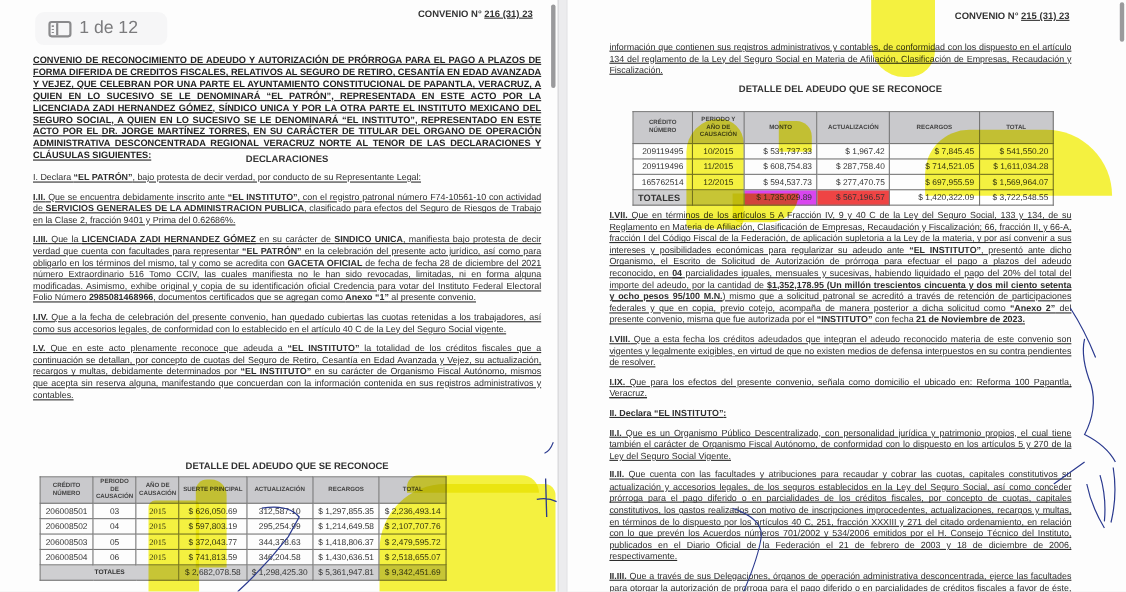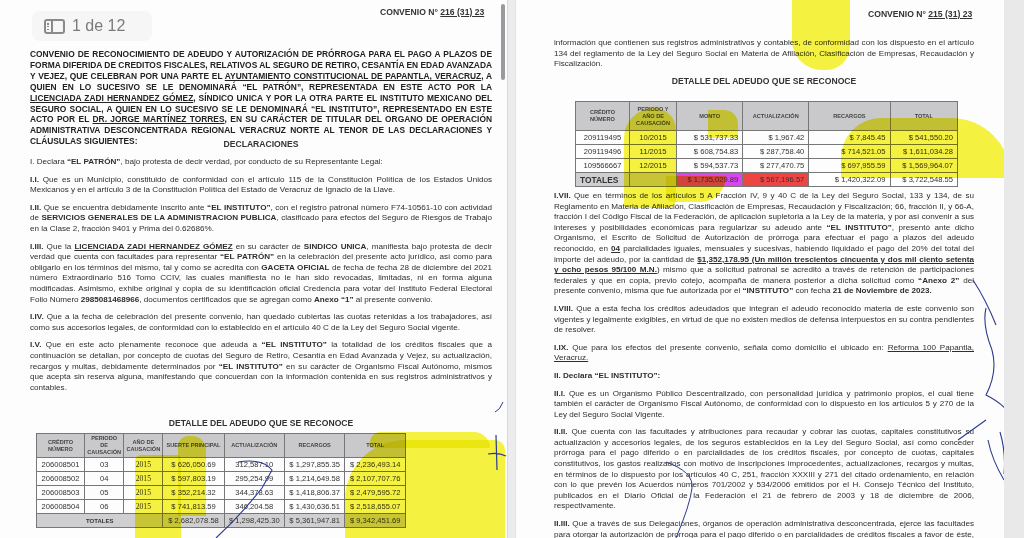--- a/index.html
+++ b/index.html
@@ -1,28 +1,28 @@
 <!DOCTYPE html>
 <html><head>
 <meta charset="utf-8">
 <style>
   html,body{margin:0;padding:0;}
   body{width:1024px;height:538px;overflow:hidden;background:#e9e9ea;position:relative;font-family:"Liberation Sans",sans-serif;color:#2a2a2a;}
   .page{position:absolute;top:0;height:538px;background:#fdfdfd;overflow:hidden;}
   #left-page{left:0;width:507px;}
-  #right-page{left:516px;width:488px;}
+  #right-page{left:516px;width:488px;padding-left:20px;}
   .divider{position:absolute;left:507px;top:0;width:9px;height:538px;background:#ececee;border-left:1px solid #d8d8da;border-right:1px solid #e2e2e4;box-sizing:border-box;}
   .scroll-thumb{position:absolute;width:4px;background:#9a9a9c;border-radius:2px;}
   .conv-no{position:absolute;font-weight:bold;font-size:8.6px;color:#333;}
   .conv-no u{font-weight:bold;}
   .page-counter{position:absolute;left:32px;top:11px;height:30px;width:120px;background:rgba(245,245,246,.92);border-radius:8px;display:flex;align-items:center;gap:7px;padding-left:12px;box-sizing:border-box;color:#7b7b7d;font-size:16px;}
   .page-counter .ic{width:21px;height:15px;border:2px solid #8a8a8c;border-radius:3px;box-sizing:border-box;position:relative;}
   .page-counter .ic::before{content:"";position:absolute;left:5px;top:0;bottom:0;border-left:2px solid #8a8a8c;}
   .page-counter .ic::after{content:"";position:absolute;left:1px;top:2px;width:2px;height:7px;background:repeating-linear-gradient(#8a8a8c 0 1.5px,transparent 1.5px 3px);}
-  .txt{position:absolute;font-size:8.1px;line-height:10.6px;text-align:justify;color:#2e2e2e;}
+  .txt{position:absolute;font-size:8.1px;line-height:10.6px;text-align:justify;color:#2e2e2e;text-decoration:underline;}
   .txt b{font-weight:bold;}
   .intro{font-weight:bold;font-size:8.4px;line-height:10.9px;color:#222;}
   .heading{position:absolute;font-weight:bold;font-size:8.6px;text-align:center;color:#333;}
   .para{margin:0 0 7px 0;}
   table.debt{position:absolute;border-collapse:collapse;font-size:7.6px;color:#333;}
   table.debt th{background:#c9c9cc;font-size:5.6px;font-weight:bold;color:#444;border:1px solid #777;padding:1px 2px;text-align:center;line-height:7px;}
   table.debt td{border:1px solid #777;padding:0 4px;height:13px;text-align:center;white-space:nowrap;}
   table.debt td.r{text-align:right;}
   table.debt tr.tot td{background:#cfcfd1;font-weight:bold;}
   .serif{font-family:Liberation Serif, serif;}
@@ -39,21 +39,20 @@
   </div>
 
   <div class="txt intro" style="left:30px;top:49px;width:462px;">
     <span>CONVENIO DE RECONOCIMIENTO DE ADEUDO Y AUTORIZACIÓN DE PRÓRROGA PARA EL PAGO A PLAZOS DE FORMA DIFERIDA DE CREDITOS FISCALES, RELATIVOS AL SEGURO DE RETIRO, CESANTÍA EN EDAD AVANZADA Y VEJEZ, QUE CELEBRAN POR UNA PARTE EL </span><u>AYUNTAMIENTO CONSTITUCIONAL DE PAPANTLA, VERACRUZ</u><span>, A QUIEN EN LO SUCESIVO SE LE DENOMINARÁ “EL PATRÓN”, REPRESENTADA EN ESTE ACTO POR LA </span><u>LICENCIADA ZADI HERNANDEZ GÓMEZ</u><span>, SÍNDICO UNICA Y POR LA OTRA PARTE EL INSTITUTO MEXICANO DEL SEGURO SOCIAL, A QUIEN EN LO SUCESIVO SE LE DENOMINARÁ “EL INSTITUTO”, REPRESENTADO EN ESTE ACTO POR EL </span><u>DR. JORGE MARTÍNEZ TORRES</u><span>, EN SU CARÁCTER DE TITULAR DEL ORGANO DE OPERACIÓN ADMINISTRATIVA DESCONCENTRADA REGIONAL VERACRUZ NORTE AL TENOR DE LAS DECLARACIONES Y CLÁUSULAS SIGUIENTES:</span>
   </div>
 
   <div class="heading" style="left:30px;top:139px;width:462px;">DECLARACIONES</div>
 
   <div class="txt" style="left:30px;top:157px;width:462px;">
     <p class="para"><span>I. Declara </span><b>“EL PATRÓN”</b><span>, bajo protesta de decir verdad, por conducto de su Representante Legal:</span></p>
-    <p class="para"><b>I.I.</b><span> Que es un Municipio, constituido de conformidad con el artículo 115 de la Constitución Política de los Estados Unidos Mexicanos y en el artículo 3 de la Constitución Política del Estado de Veracruz de Ignacio de la Llave.</span></p>
     <p class="para"><b>I.II.</b><span> Que se encuentra debidamente inscrito ante </span><b>“EL INSTITUTO”</b><span>, con el registro patronal número F74-10561-10 con actividad de </span><b>SERVICIOS GENERALES DE LA ADMINISTRACION PUBLICA</b><span>, clasificado para efectos del Seguro de Riesgos de Trabajo en la Clase 2, fracción 9401 y Prima del 0.62686%.</span></p>
     <p class="para"><b>I.III.</b><span> Que la </span><b><u>LICENCIADA ZADI HERNANDEZ GÓMEZ</u></b><span> en su carácter de </span><b>SINDICO UNICA</b><span>, manifiesta bajo protesta de decir verdad que cuenta con facultades para representar </span><b>“EL PATRÓN”</b><span> en la celebración del presente acto jurídico, así como para obligarlo en los términos del mismo, tal y como se acredita con </span><b>GACETA OFICIAL</b><span> de fecha de fecha 28 de diciembre del 2021 número Extraordinario 516 Tomo CCIV, las cuales manifiesta no le han sido revocadas, limitadas, ni en forma alguna modificadas. Asimismo, exhibe original y copia de su identificación oficial Credencia para votar del Instituto Federal Electoral Folio Número </span><b>2985081468966</b><span>, documentos certificados que se agregan como </span><b>Anexo “1”</b><span> al presente convenio.</span></p>
     <p class="para"><b>I.IV.</b><span> Que a la fecha de celebración del presente convenio, han quedado cubiertas las cuotas retenidas a los trabajadores, así como sus accesorios legales, de conformidad con lo establecido en el artículo 40 C de la Ley del Seguro Social vigente.</span></p>
     <p class="para"><b>I.V.</b><span> Que en este acto plenamente reconoce que adeuda a </span><b>“EL INSTITUTO”</b><span> la totalidad de los créditos fiscales que a continuación se detallan, por concepto de cuotas del Seguro de Retiro, Cesantía en Edad Avanzada y Vejez, su actualización, recargos y multas, debidamente determinados por </span><b>“EL INSTITUTO”</b><span> en su carácter de Organismo Fiscal Autónomo, mismos que acepta sin reserva alguna, manifestando que concuerdan con la información contenida en sus registros administrativos y contables.</span></p>
   </div>
 
   <div class="heading" style="left:30px;top:418px;width:462px;">DETALLE DEL ADEUDO QUE SE RECONOCE</div>
 
   <table class="debt" style="left:36px;top:433px;width:370px;">
     <thead>
@@ -83,21 +82,21 @@
         <td class="serif">2015</td>
         <td>$ 597,803.19</td>
         <td>295,254.99</td>
         <td>$ 1,214,649.58</td>
         <td>$ 2,107,707.76</td>
       </tr>
       <tr>
         <td>206008503</td>
         <td>05</td>
         <td class="serif">2015</td>
-        <td>$ 352,214.32</td>
+        <td>$ 372,043.77</td>
         <td>344,378.63</td>
         <td>$ 1,418,806.37</td>
         <td>$ 2,479,595.72</td>
       </tr>
       <tr>
         <td>206008504</td>
         <td>06</td>
         <td class="serif">2015</td>
         <td>$ 741,813.59</td>
         <td>346,204.58</td>
@@ -167,21 +166,21 @@
       </tr>
       <tr>
         <td>209119496</td>
         <td>11/2015</td>
         <td class="r">$ 608,754.83</td>
         <td class="r">$ 287,758.40</td>
         <td class="r">$ 714,521.05</td>
         <td class="r">$ 1,611,034.28</td>
       </tr>
       <tr>
-        <td>109566667</td>
+        <td>165762514</td>
         <td>12/2015</td>
         <td class="r">$ 594,537.73</td>
         <td class="r">$ 277,470.75</td>
         <td class="r">$ 697,955.59</td>
         <td class="r">$ 1,569,964.07</td>
       </tr>
       <tr class="tot">
         <td style="font-size:8.4px;text-align:left">TOTALES</td>
         <td></td>
         <td class="r" style="font-weight:normal;background:#d946ef">$ 1,735,029.89</td>

